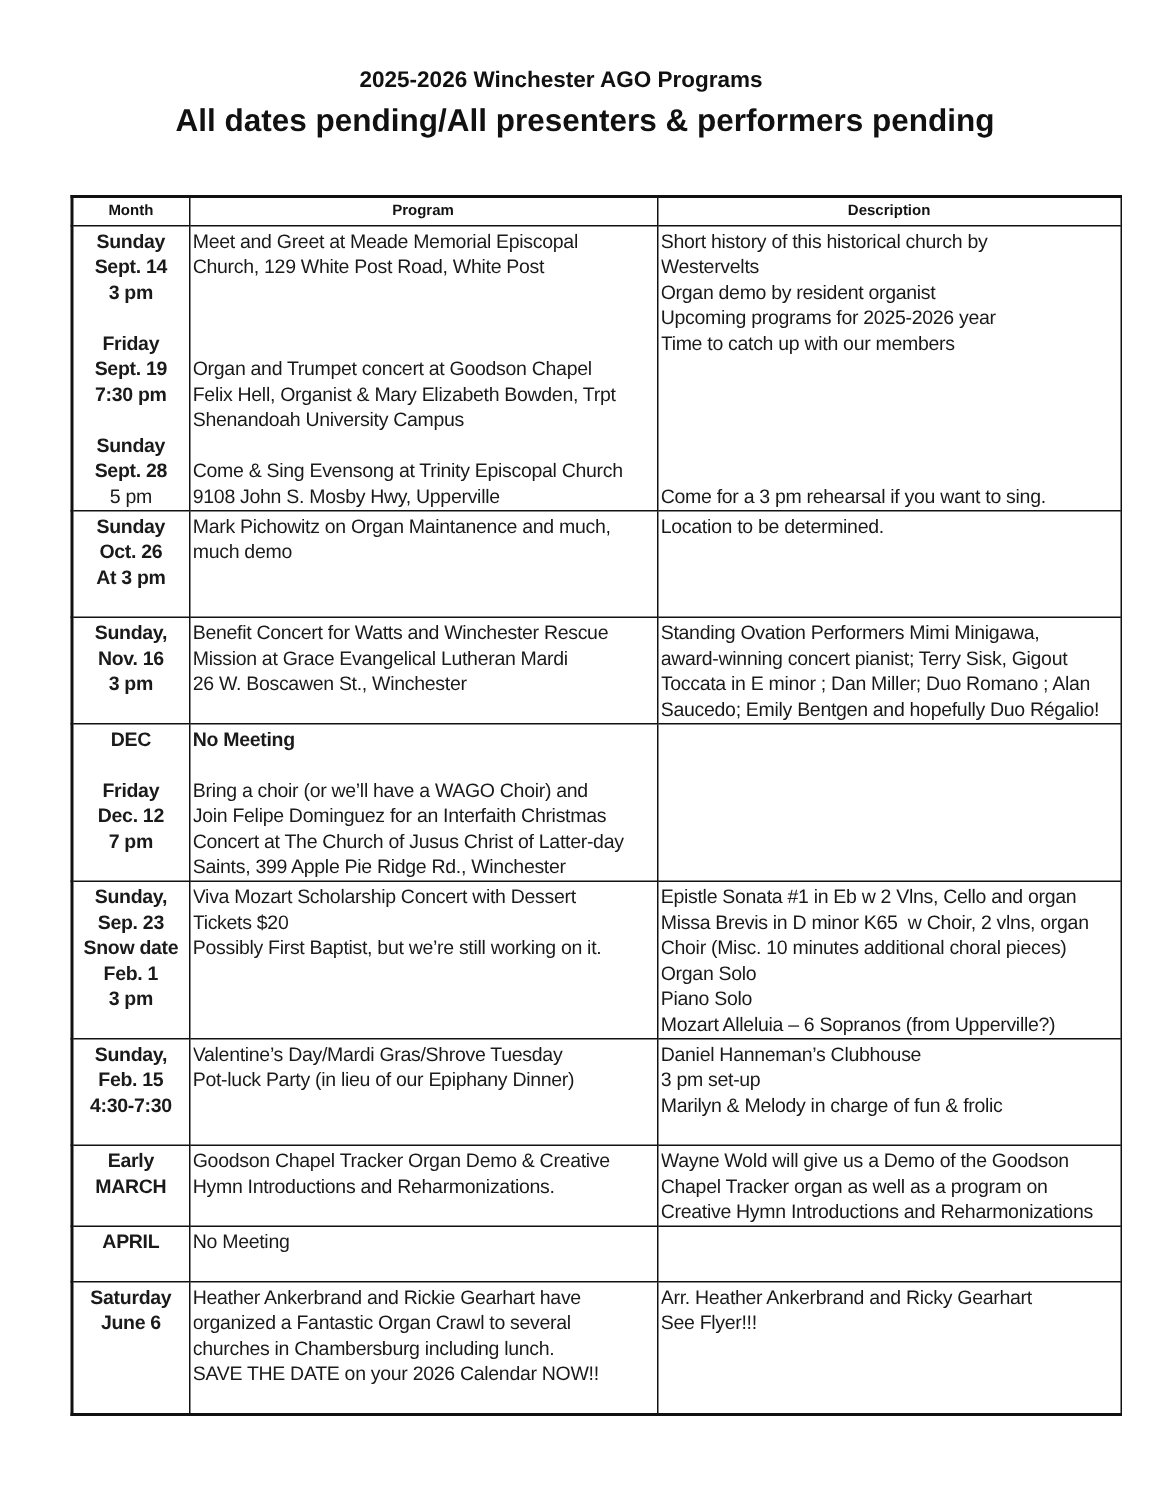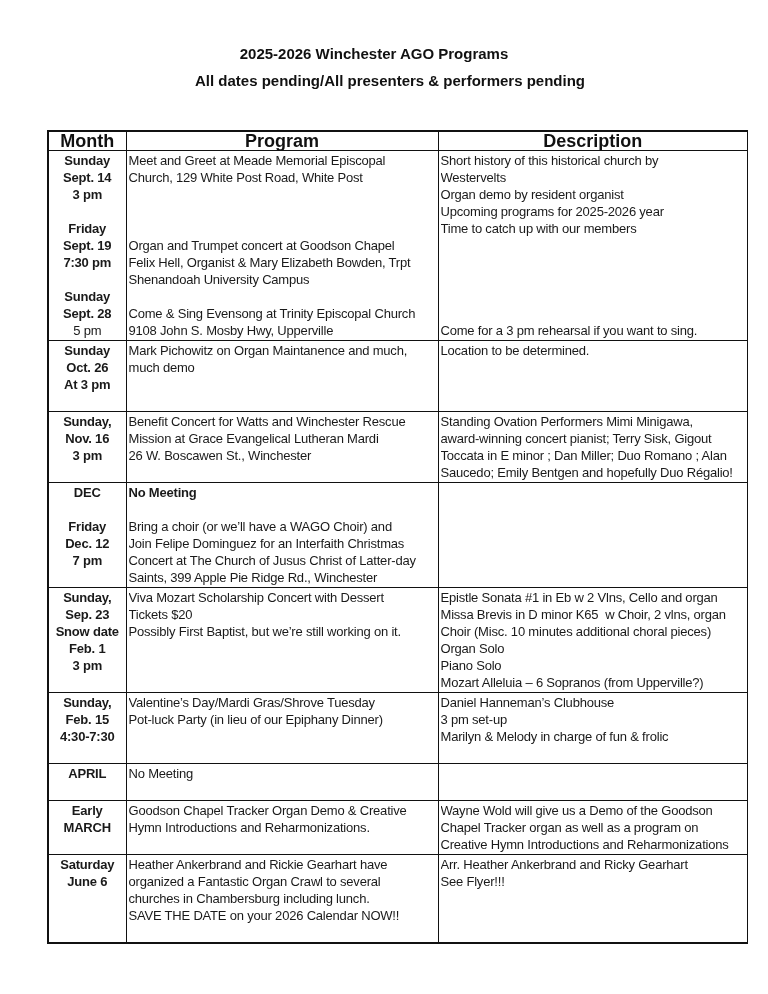--- a/index.html
+++ b/index.html
@@ -20,21 +20,21 @@
     margin-top: 45px;
     text-align: center;
     font-size: 15px;
     font-weight: bold;
     line-height: 18px;
     color: #111;
   }
   .doc-subtitle {
     margin-top: 9px;
     text-align: center;
-    font-size: 15px;
+    font-size: 21px;
     font-weight: bold;
     line-height: 18px;
     color: #111;
     padding-left: 32px;
   }
   table.programs {
     border-collapse: collapse;
     table-layout: fixed;
     margin: 40px 0 0 47px;
     width: 700px;
@@ -44,21 +44,21 @@
   table.programs td {
     border: 1.5px solid #111;
     vertical-align: top;
     padding: 1px 2px;
     font-size: 13px;
     overflow: hidden;
   }
   table.programs th {
     font-weight: bold;
     text-align: center;
-    font-size: 18px;
+    font-size: 10px;
     line-height: 16px;
     padding: 1px 2px;
     color: #111;
   }
   col.c-month { width: 78px; }
   col.c-program { width: 312px; }
   col.c-desc { width: 310px; }
   td.month { text-align: center; padding: 1px 2px; }
   .line {
     white-space: pre;
@@ -216,42 +216,42 @@
             <div class="line">Pot-luck Party (in lieu of our Epiphany Dinner)</div>
           </td>
           <td class="desc">
             <div class="line">Daniel Hanneman’s Clubhouse</div>
             <div class="line">3 pm set-up</div>
             <div class="line">Marilyn &amp; Melody in charge of fun &amp; frolic</div>
           </td>
         </tr>
         <tr>
           <td class="month">
-            <div class="line bold">APRIL</div>
-          </td>
-          <td class="program">
-            <div class="line">No Meeting</div>
-            <div class="line">&nbsp;</div>
-          </td>
-          <td class="desc"></td>
-        </tr>
-        <tr>
-          <td class="month">
             <div class="line bold">Early</div>
             <div class="line bold">MARCH</div>
           </td>
           <td class="program">
             <div class="line">Goodson Chapel Tracker Organ Demo &amp; Creative</div>
             <div class="line">Hymn Introductions and Reharmonizations.</div>
           </td>
           <td class="desc">
             <div class="line">Wayne Wold will give us a Demo of the Goodson</div>
             <div class="line">Chapel Tracker organ as well as a program on</div>
             <div class="line">Creative Hymn Introductions and Reharmonizations</div>
           </td>
+        </tr>
+        <tr>
+          <td class="month">
+            <div class="line bold">APRIL</div>
+          </td>
+          <td class="program">
+            <div class="line">No Meeting</div>
+            <div class="line">&nbsp;</div>
+          </td>
+          <td class="desc"></td>
         </tr>
         <tr>
           <td class="month">
             <div class="line bold">Saturday</div>
             <div class="line bold">June 6</div>
           </td>
           <td class="program">
             <div class="line">Heather Ankerbrand and Rickie Gearhart have</div>
             <div class="line">organized a Fantastic Organ Crawl to several</div>
             <div class="line">churches in Chambersburg including lunch.</div>

